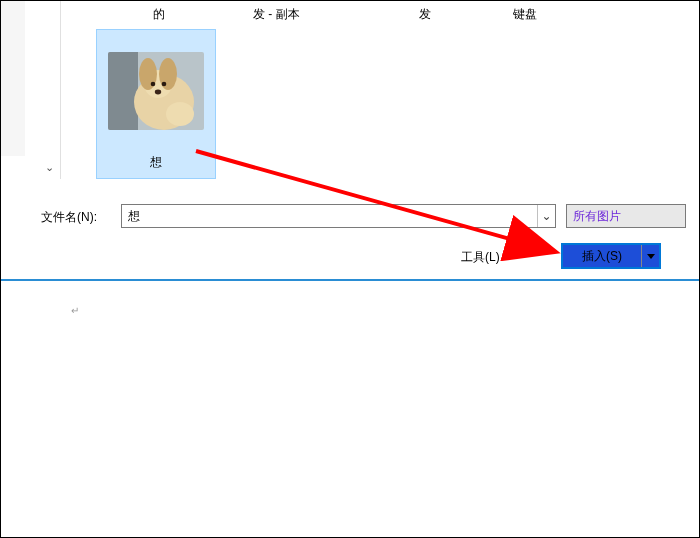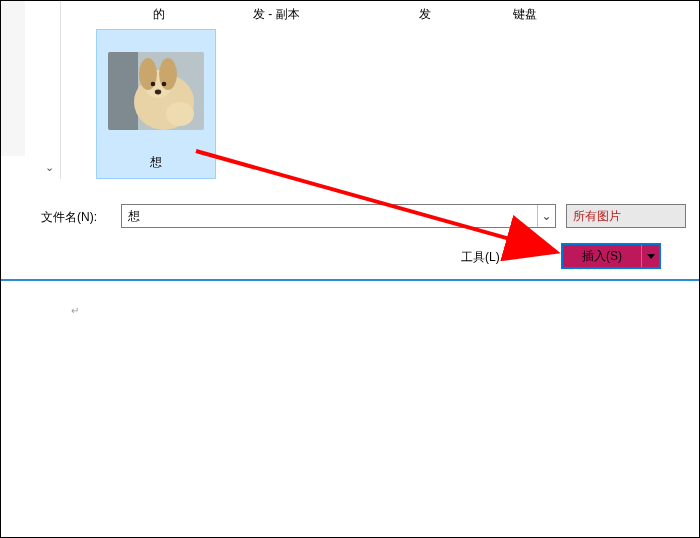--- a/index.html
+++ b/index.html
@@ -109,21 +109,21 @@
     border-left: 1px solid #c0c0c0;
     display: flex; align-items: center; justify-content: center;
     color: #444;
   }
   .filter-select {
     position: absolute;
     left: 565px; top: 3px;
     width: 120px; height: 24px;
     border: 1px solid #7a7a7a;
     background: #e8e8e8;
-    color: #b91c1c;
+    color: #6d28d9;
     padding: 0 6px;
     display: flex; align-items: center;
   }
   .tools-row {
     position: absolute;
     left: 0; right: 0; top: 240px;
     height: 32px;
     padding-left: 13px;
   }
   .tools-label {
@@ -136,21 +136,21 @@
     width: 0; height: 0;
     border-left: 5px solid transparent;
     border-right: 5px solid transparent;
     border-top: 6px solid #000;
   }
   .insert-btn {
     position: absolute;
     left: 560px; top: 2px;
     width: 100px; height: 26px;
     border: 2px solid #0078d7;
-    background: #be185d;
+    background: #1d4ed8;
     display: flex;
     align-items: stretch;
   }
   .insert-btn-main {
     flex: 1;
     display: flex; align-items:center; justify-content:center;
   }
   .insert-btn-dd {
     width: 18px;
     border-left: 1px solid #888;

